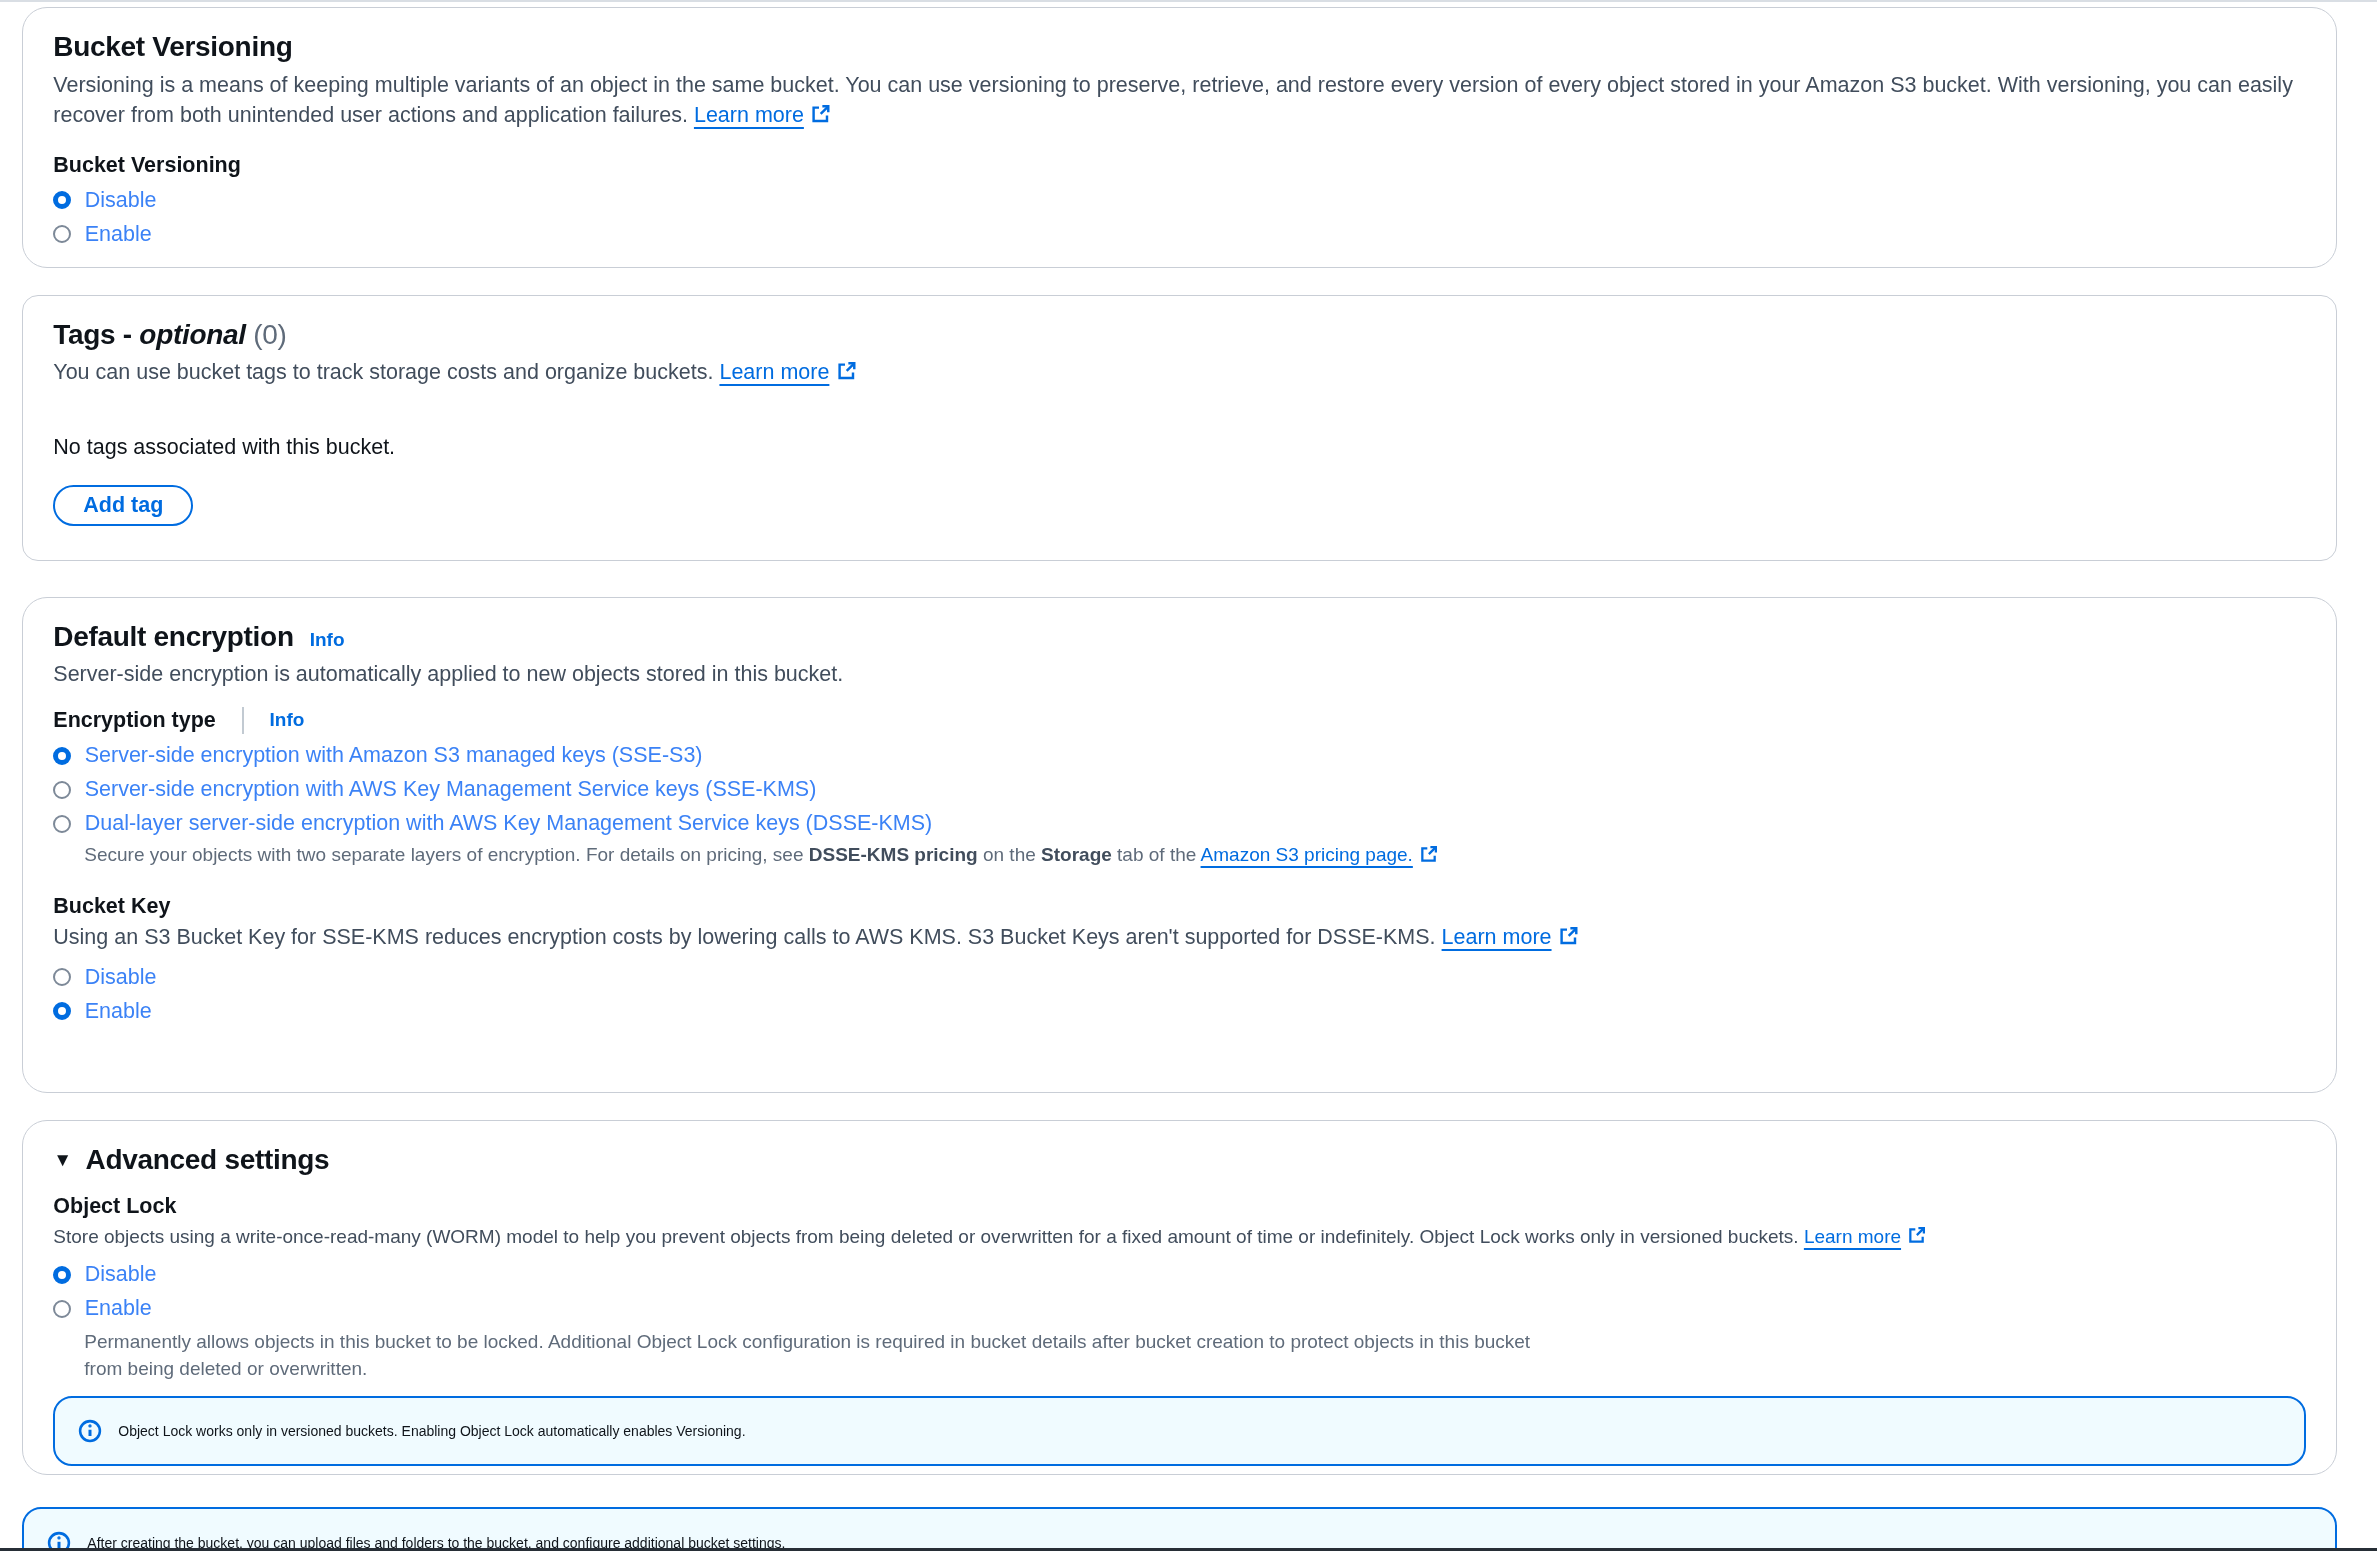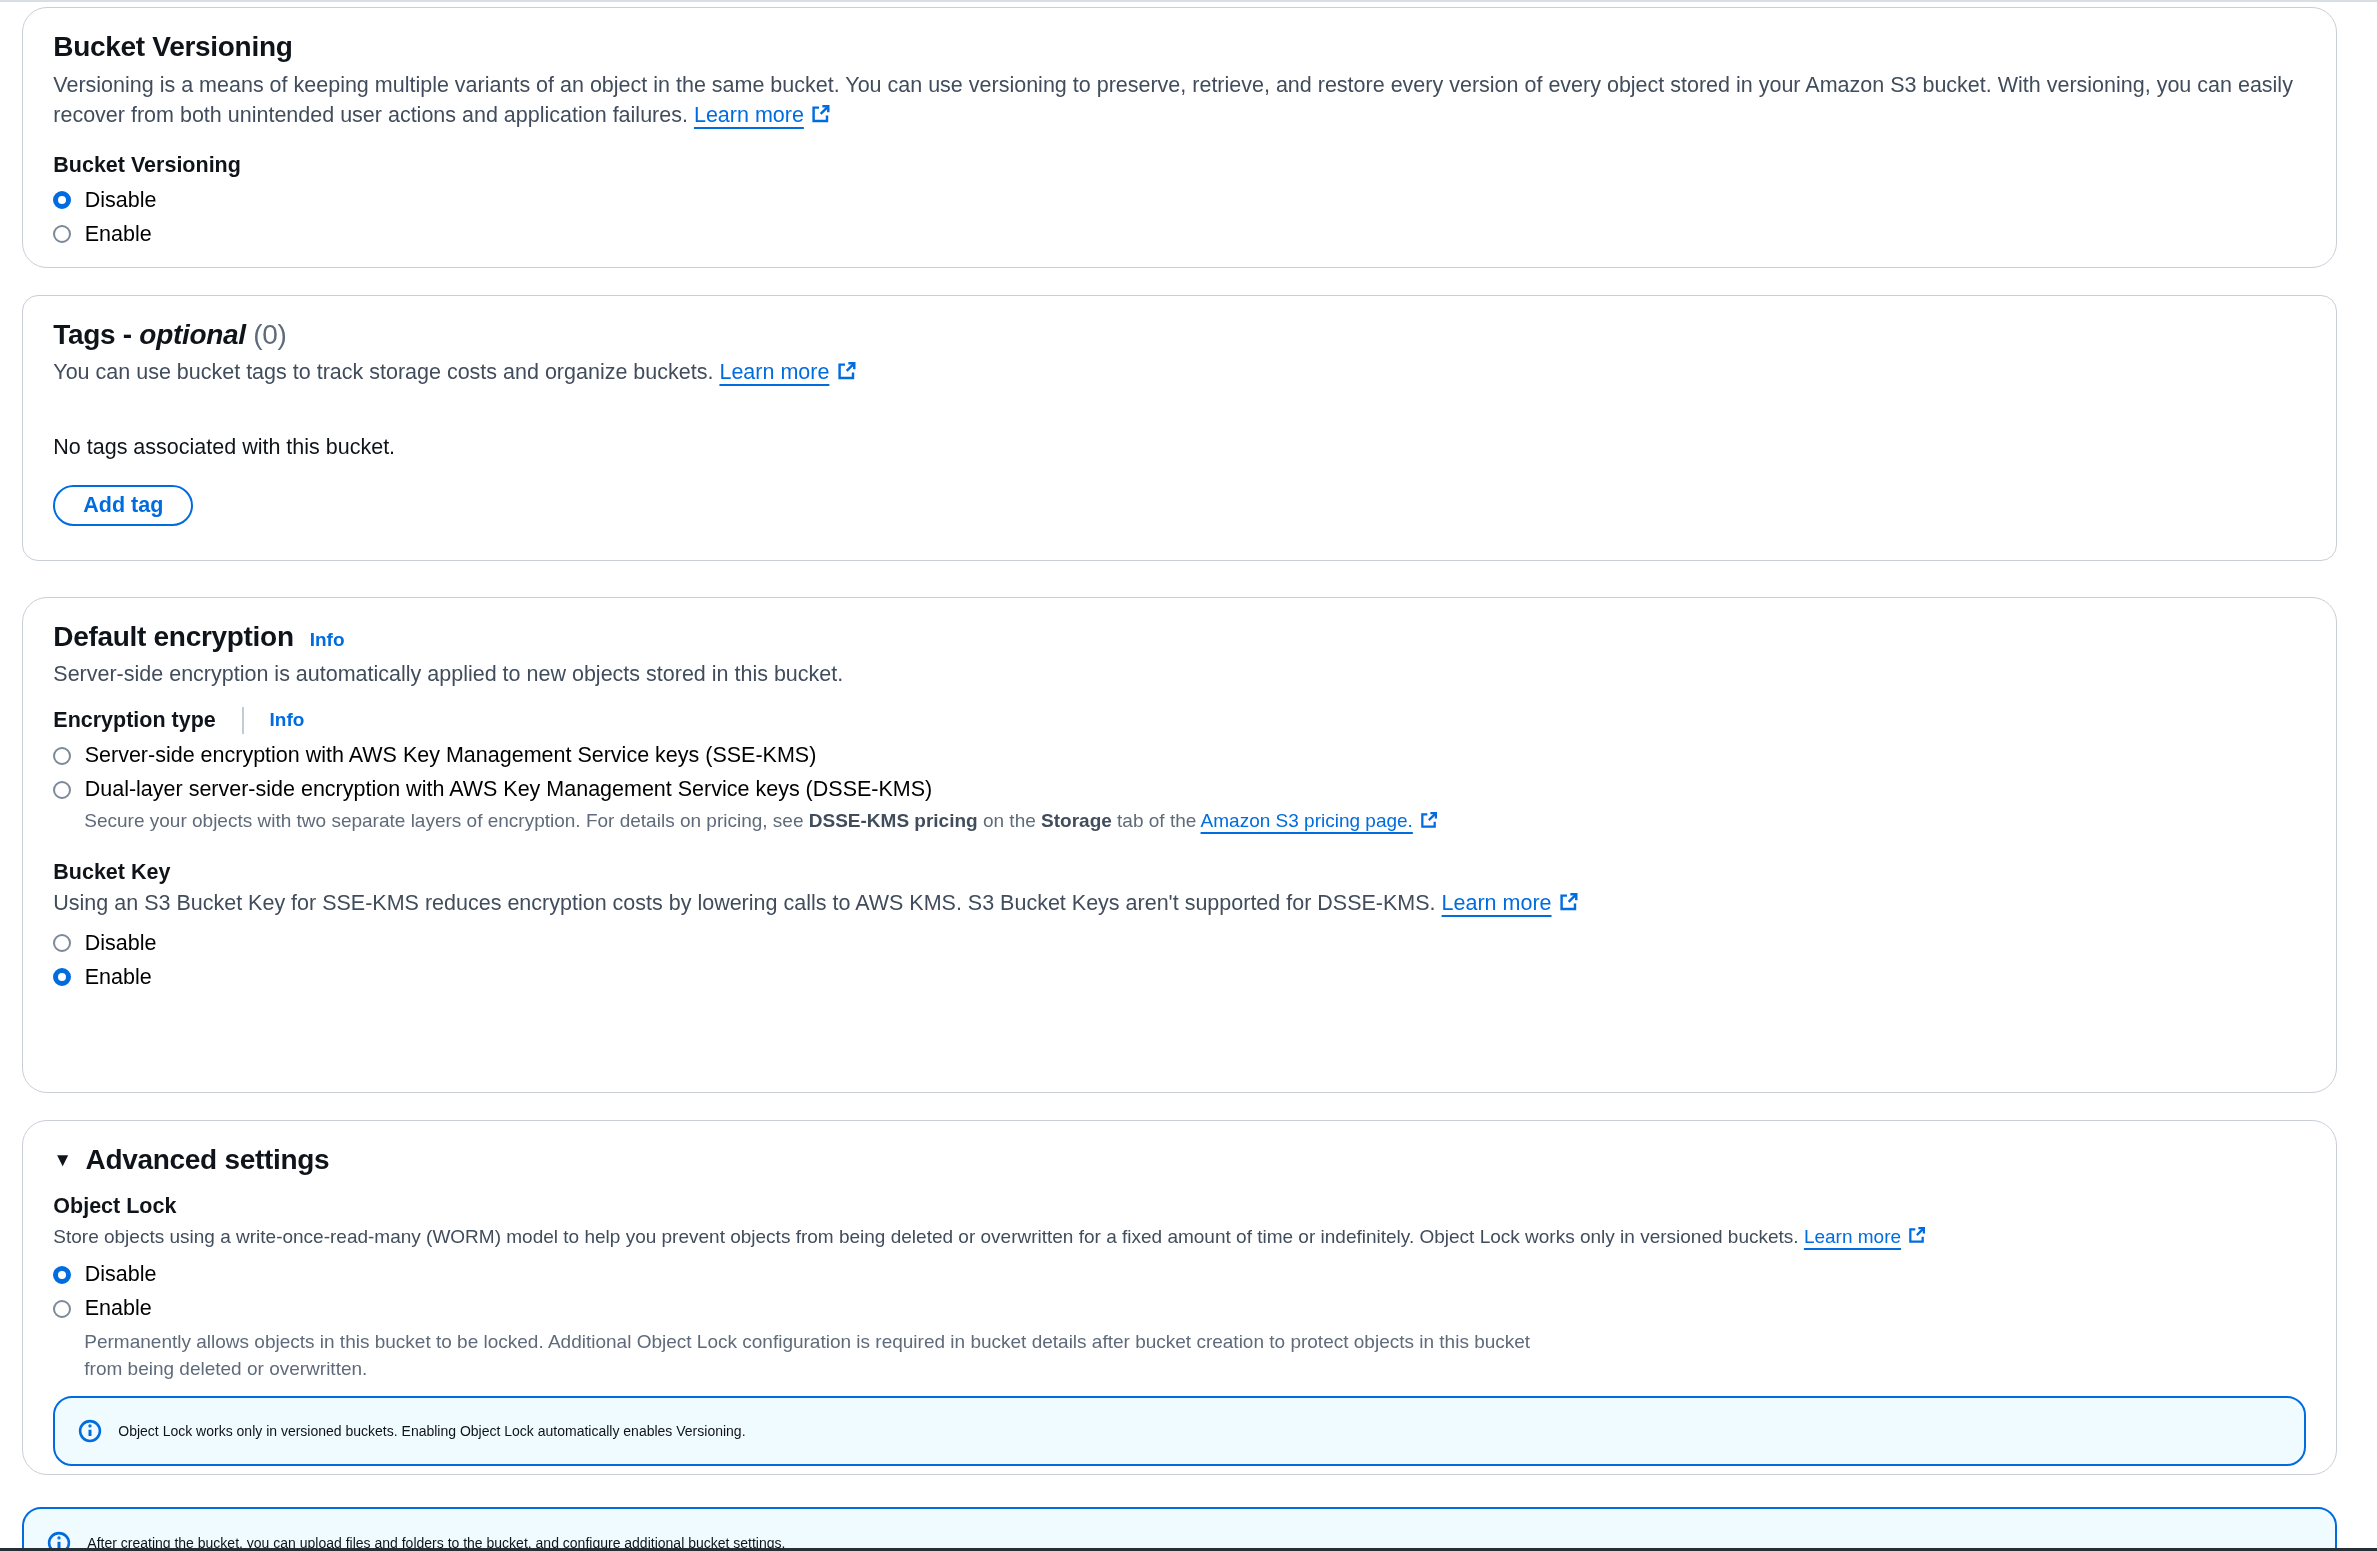--- a/index.html
+++ b/index.html
@@ -40,21 +40,21 @@
   .info-link { color: #006ce0; font-size: 19px; font-weight: 700; cursor: pointer; text-decoration: none; }
 
   .field-label { font-size: 21.5px; font-weight: 700; margin-top: 19.7px; color: #0f141a; }
   .radio-group { margin-top: 5.4px; }
   .radio-row { display: flex; align-items: center; gap: 13.4px; height: 34px; cursor: pointer; }
   .radio {
     width: 18px; height: 18px; border-radius: 50%;
     border: 2.2px solid #7d8998; background: #fff; flex: none;
   }
   .radio.selected { border: 5.8px solid #006ce0; }
-  .radio-label { font-size: 21.5px; color: #000000; }
+  .radio-label { font-size: 21.5px; color: #3b82f6; }
   .radio-note { margin-left: 31px; }
 
   .btn-outline {
     display: inline-flex; align-items: center; justify-content: center;
     height: 41px; padding: 0 28px; margin-top: 25px;
     border: 2.7px solid #006ce0; border-radius: 21.5px; background: #fff;
     color: #006ce0; font-size: 21.5px; font-weight: 700; font-family: inherit; cursor: pointer;
   }
   .empty-text { font-size: 21.5px; color: #0f141a; margin-top: 46px; }
 
@@ -129,20 +129,24 @@
   </div>
   <p class="desc" style="margin-top:5.4px">Server-side encryption is automatically applied to new objects stored in this bucket.</p>
 
   <div class="enc-type-row">
     <span class="label">Encryption type</span>
     <span class="vdiv"></span>
     <a class="info-link">Info</a>
   </div>
 
   <div class="radio-group">
+    <div class="radio-row">
+      <span class="radio selected"></span>
+      <span class="radio-label">Server-side encryption with Amazon S3 managed keys (SSE-S3)</span>
+    </div>
     <div class="radio-row">
       <span class="radio"></span>
       <span class="radio-label">Server-side encryption with AWS Key Management Service keys (SSE-KMS)</span>
     </div>
     <div class="radio-row">
       <span class="radio"></span>
       <span class="radio-label">Dual-layer server-side encryption with AWS Key Management Service keys (DSSE-KMS)</span>
     </div>
     <div class="small-desc radio-note">
       <span>Secure your objects with two separate layers of encryption. For details on pricing, see </span><span class="bold">DSSE-KMS pricing</span><span> on the </span><span class="bold">Storage</span><span> tab of the </span><a class="link"><span>Amazon S3 pricing page.</span><span class="ext-icon"><svg width="19" height="19" viewBox="0 0 16 16" fill="none" stroke="#006ce0" stroke-width="1.9">

